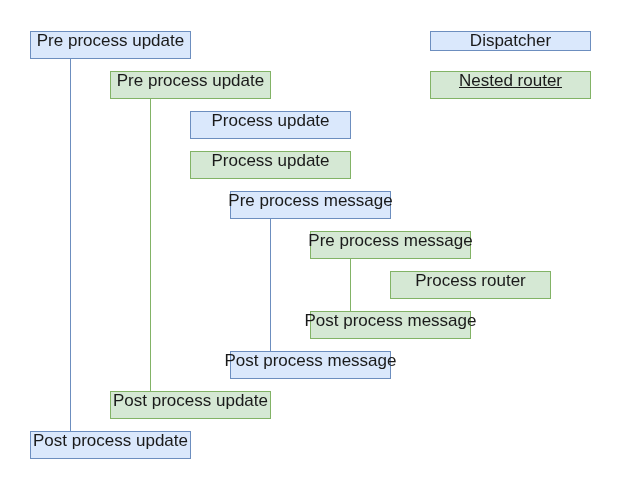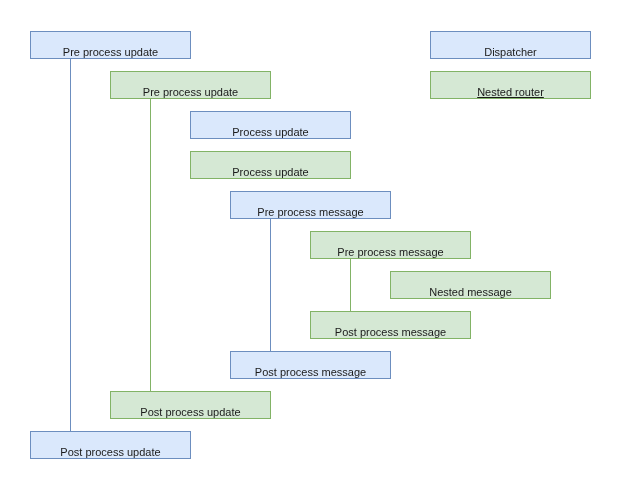--- a/index.html
+++ b/index.html
@@ -16,23 +16,23 @@
   #canvas {
     position: relative;
     width: 621px;
     height: 491px;
     background: #ffffff;
   }
   .node {
     position: absolute;
     box-sizing: border-box;
     display: flex;
-    align-items: flex-end;
+    align-items: flex-start;
     justify-content: center;
-    font-size: 11px;
+    font-size: 17px;
     line-height: 1;
     color: #1a1a1a;
     border-width: 1px;
     border-style: solid;
     text-align: center;
     white-space: nowrap;
     z-index: 2;
   }
   .node.blue {
     background: #dae8fc;
@@ -73,36 +73,36 @@
       <div class="node green" style="left: 190px; top: 151px; width: 161px; height: 28px;">
         <span>Process update</span>
       </div>
       <div class="node blue" style="left: 230px; top: 191px; width: 161px; height: 28px;">
         <span>Pre process message</span>
       </div>
       <div class="node green" style="left: 310px; top: 231px; width: 161px; height: 28px;">
         <span>Pre process message</span>
       </div>
       <div class="node green" style="left: 390px; top: 271px; width: 161px; height: 28px;">
-        <span>Nested message</span>
+        <span>Process router</span>
       </div>
       <div class="node green" style="left: 310px; top: 311px; width: 161px; height: 28px;">
         <span>Post process message</span>
       </div>
       <div class="node blue" style="left: 230px; top: 351px; width: 161px; height: 28px;">
         <span>Post process message</span>
       </div>
       <div class="node green" style="left: 110px; top: 391px; width: 161px; height: 28px;">
         <span>Post process update</span>
       </div>
       <div class="node blue" style="left: 30px; top: 431px; width: 161px; height: 28px;">
         <span>Post process update</span>
       </div>
     </div>
   <div id="legend-layer">
-      <div class="node blue" style="left: 430px; top: 31px; width: 161px; height: 28px;">
+      <div class="node blue" style="left: 430px; top: 31px; width: 161px; height: 20px;">
         <span>Dispatcher</span>
       </div>
       <div class="node green" style="left: 430px; top: 71px; width: 161px; height: 28px; text-decoration: underline;">
         <span>Nested router</span>
       </div>
     </div>
 </div>
 
 </body></html>

